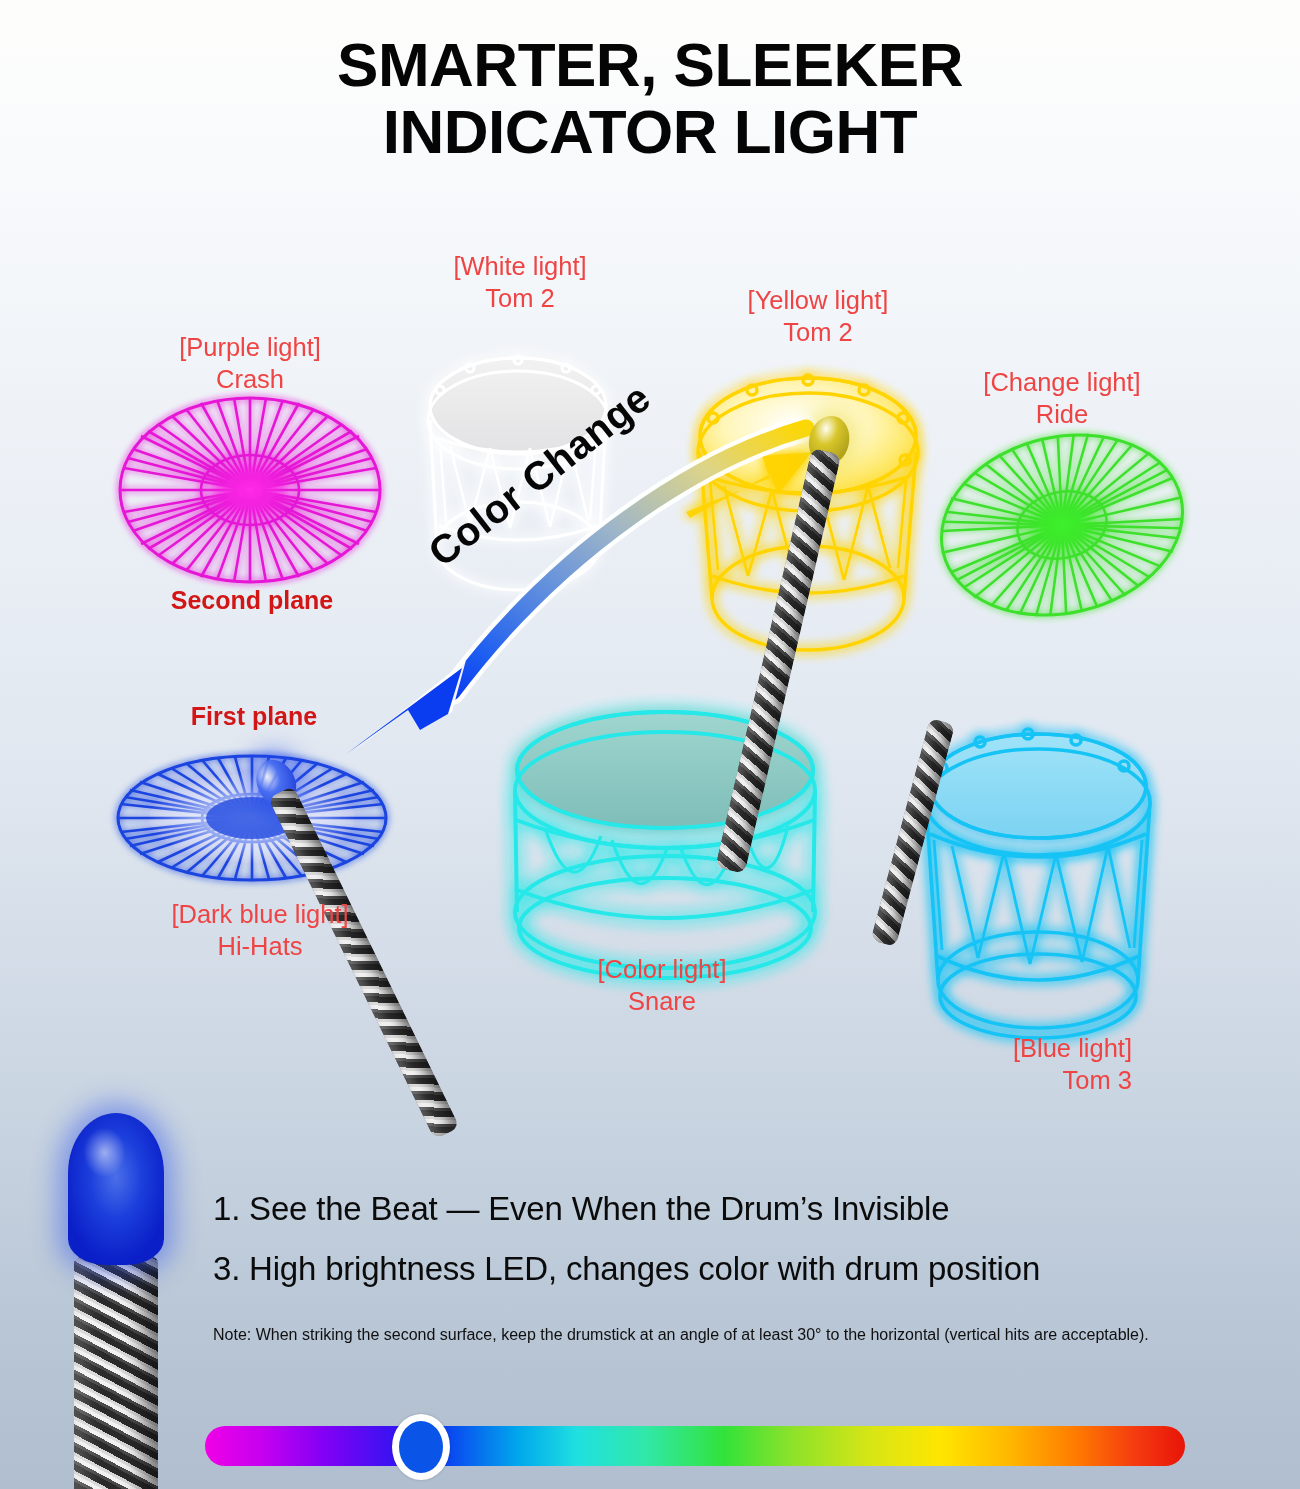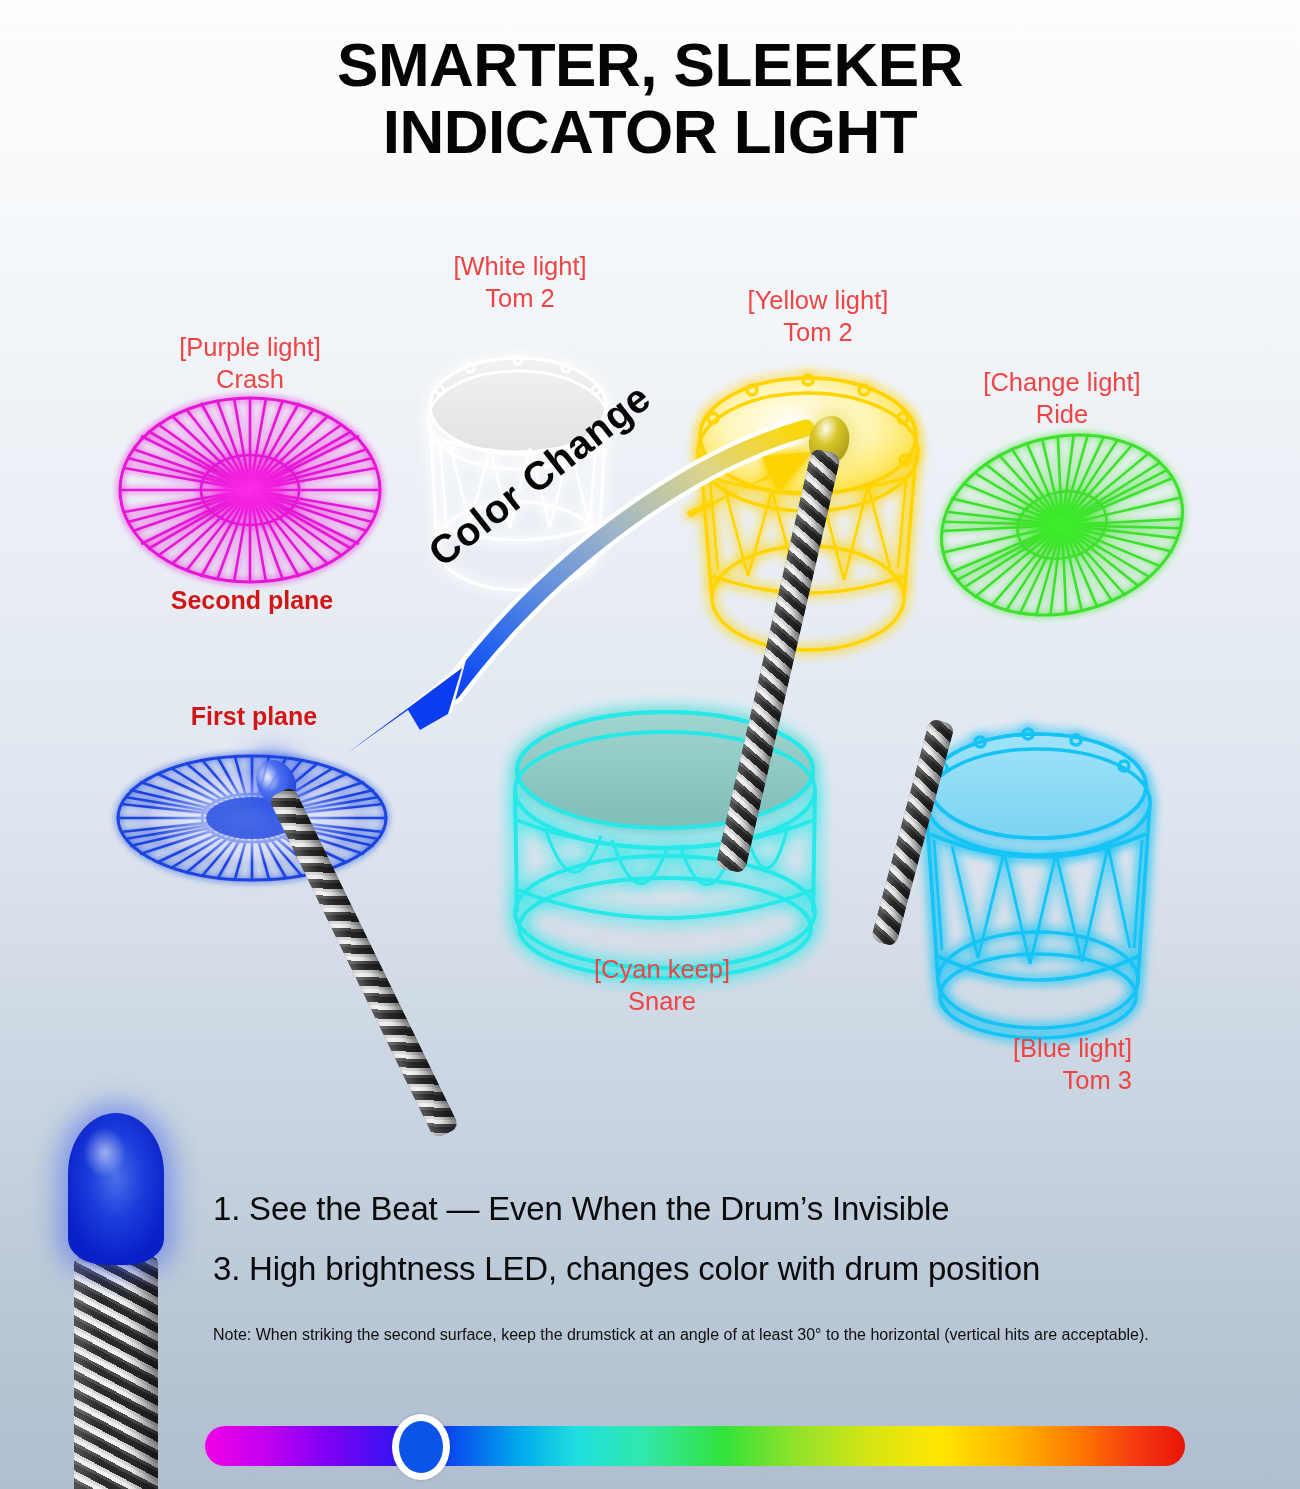--- a/index.html
+++ b/index.html
@@ -437,23 +437,27 @@
   <div class="abs label" style="left:718px;top:256px;width:200px;">
     <span class="ln">[Yellow light]</span>
     <span class="ln">Tom 2</span>
   </div>
 
   <div class="abs label" style="left:962px;top:338px;width:200px;">
     <span class="ln">[Change light]</span>
     <span class="ln">Ride</span>
   </div>
 
+  <div class="abs label" style="left:140px;top:870px;width:240px;">
+    <span class="ln">[Dark blue light]</span>
+    <span class="ln">Hi-Hats</span>
+  </div>
 
   <div class="abs label" style="left:562px;top:925px;width:200px;">
-    <span class="ln">[Cyan keep]</span>
+    <span class="ln">[Color light]</span>
     <span class="ln">Snare</span>
   </div>
 
   <div class="abs label" style="left:932px;top:1004px;width:200px;text-align:right;">
     <span class="ln">[Blue light]</span>
     <span class="ln">Tom 3</span>
   </div>
 
   <div class="abs plane-label" style="left:160px;top:558px;width:184px;">Second plane</div>
   <div class="abs plane-label" style="left:178px;top:674px;width:152px;">First plane</div>

